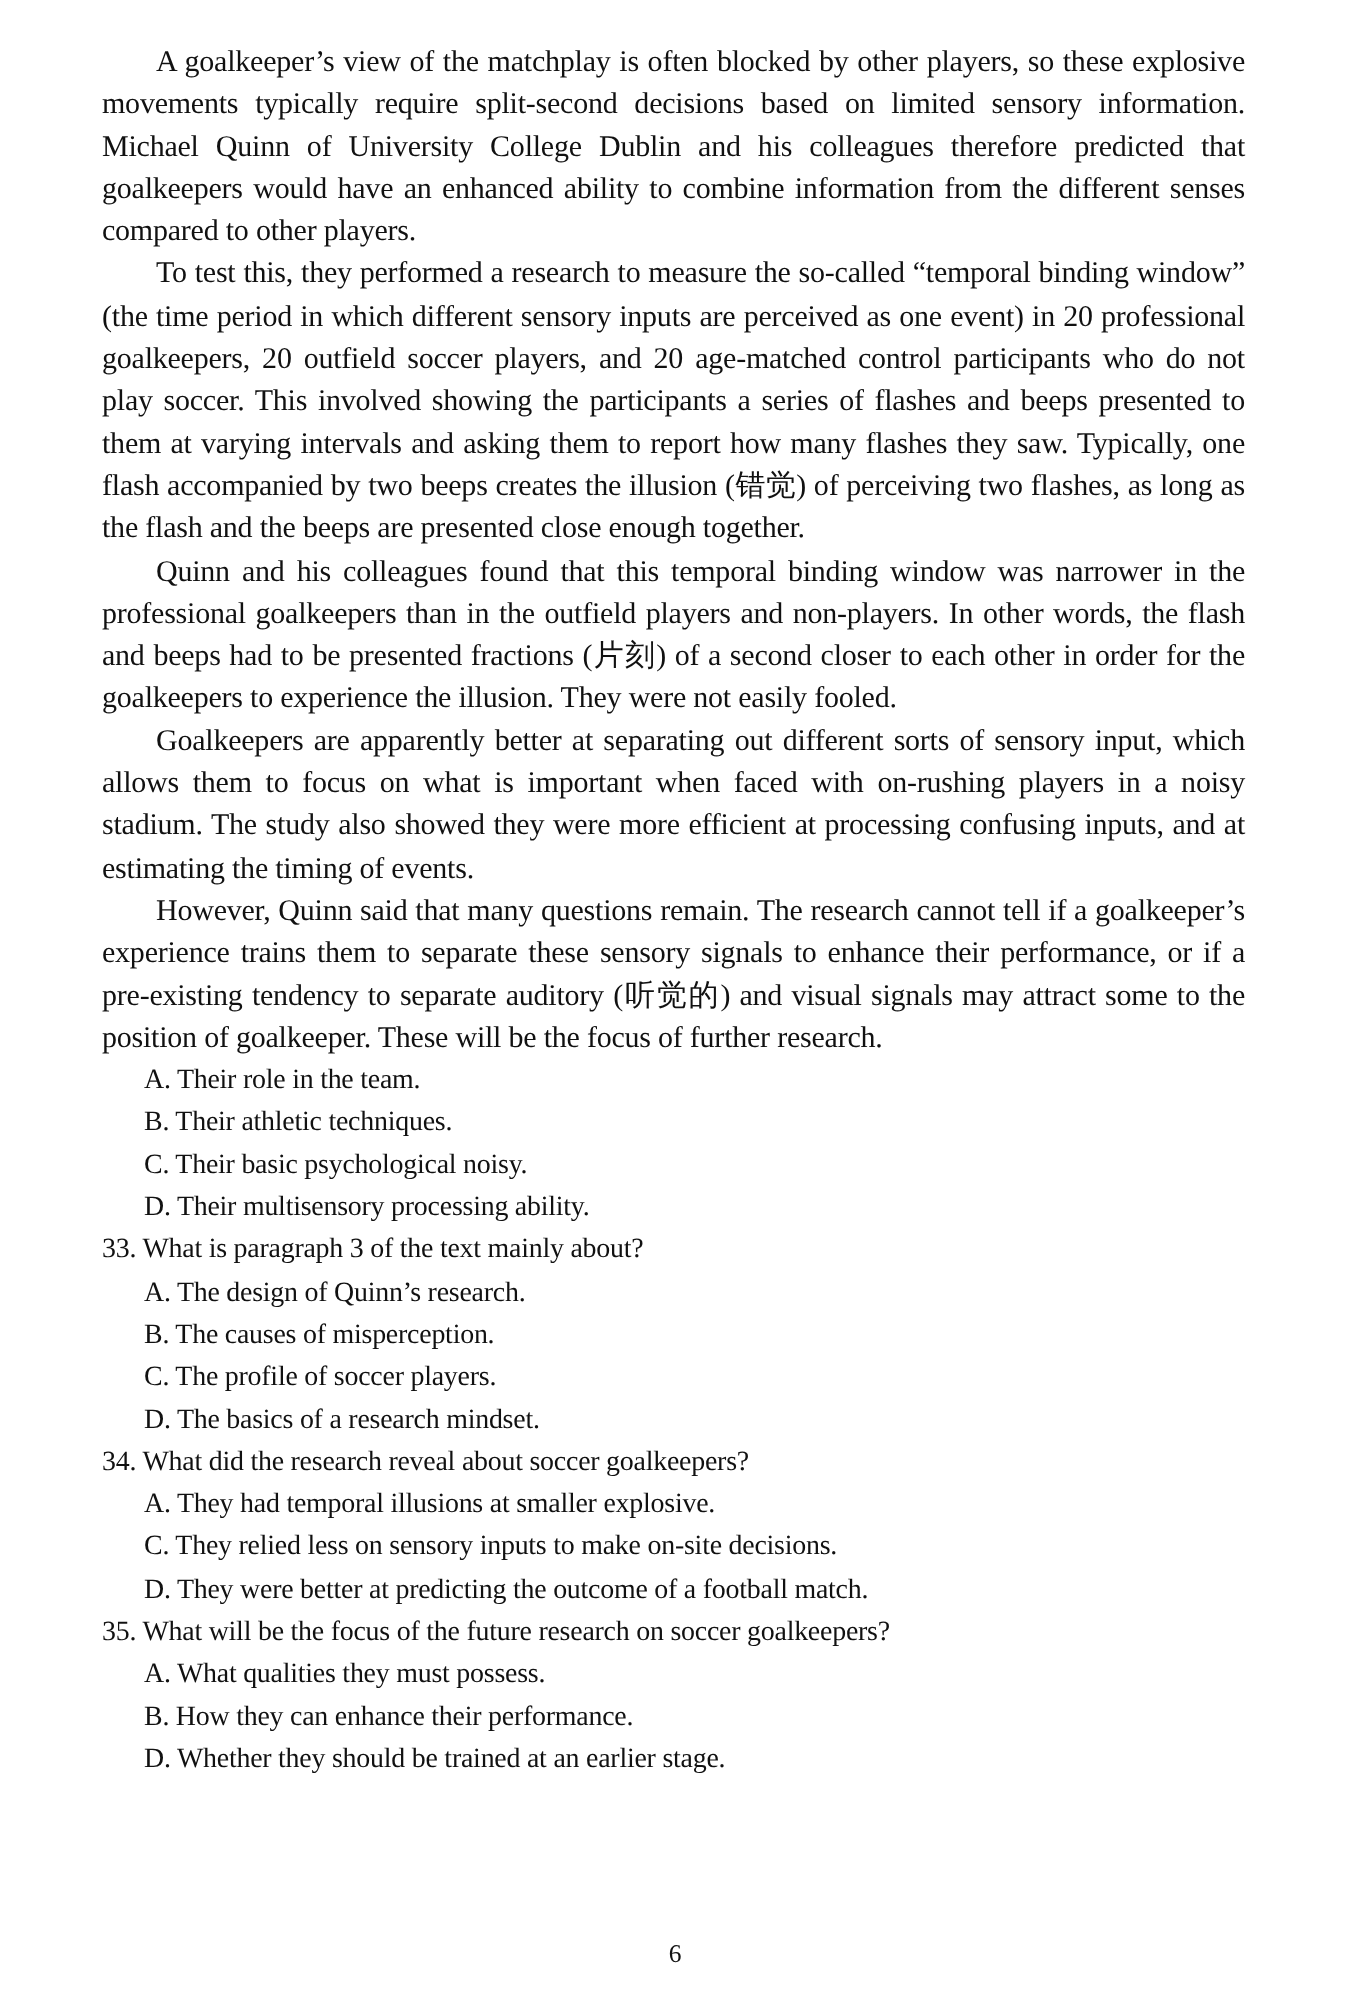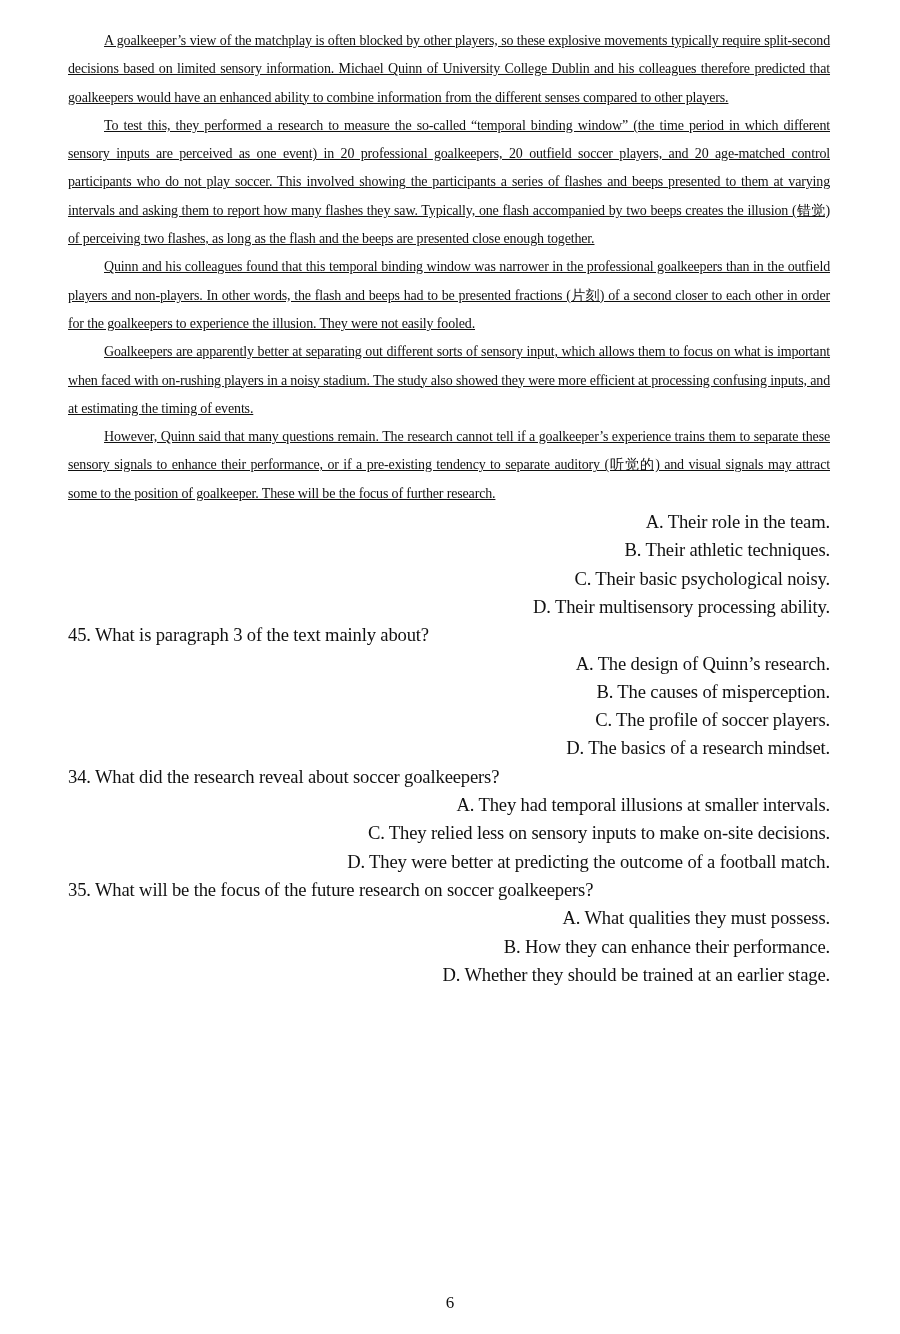--- a/index.html
+++ b/index.html
@@ -16,41 +16,39 @@
       color: #111111;
     }
     .page {
       position: absolute;
       left: 68px;
       top: 27px;
       width: 762px;
     }
     .para {
       margin: 0;
-      font-size: 14px;
+      font-size: 20px;
       line-height: 28.3px;
       text-align: justify;
       text-indent: 36px;
       letter-spacing: -0.15px;
       word-spacing: 0px;
-      text-decoration: underline;
     }
     .question {
       margin: 0;
       font-size: 18.6px;
       line-height: 28.3px;
       letter-spacing: -0.15px;
     }
     .q-stem {
       display: block;
     }
     .q-option {
       display: block;
       padding-left: 28px;
-      text-align: right;
     }
     .page-number {
       position: absolute;
       left: 0;
       width: 900px;
       top: 1293px;
       text-align: center;
       font-size: 17px;
       line-height: 20px;
     }
@@ -68,29 +66,29 @@
   </div>
 
   <div>
     <div class="question">
       <span class="q-option">A. Their role in the team.</span>
       <span class="q-option">B. Their athletic techniques.</span>
       <span class="q-option">C. Their basic psychological noisy.</span>
       <span class="q-option">D. Their multisensory processing ability.</span>
     </div>
     <div class="question">
-      <span class="q-stem">45. What is paragraph 3 of the text mainly about?</span>
+      <span class="q-stem">33. What is paragraph 3 of the text mainly about?</span>
       <span class="q-option">A. The design of Quinn’s research.</span>
       <span class="q-option">B. The causes of misperception.</span>
       <span class="q-option">C. The profile of soccer players.</span>
       <span class="q-option">D. The basics of a research mindset.</span>
     </div>
     <div class="question">
       <span class="q-stem">34. What did the research reveal about soccer goalkeepers?</span>
-      <span class="q-option">A. They had temporal illusions at smaller intervals.</span>
+      <span class="q-option">A. They had temporal illusions at smaller explosive.</span>
       <span class="q-option">C. They relied less on sensory inputs to make on-site decisions.</span>
       <span class="q-option">D. They were better at predicting the outcome of a football match.</span>
     </div>
     <div class="question">
       <span class="q-stem">35. What will be the focus of the future research on soccer goalkeepers?</span>
       <span class="q-option">A. What qualities they must possess.</span>
       <span class="q-option">B. How they can enhance their performance.</span>
       <span class="q-option">D. Whether they should be trained at an earlier stage.</span>
     </div>
   </div>

